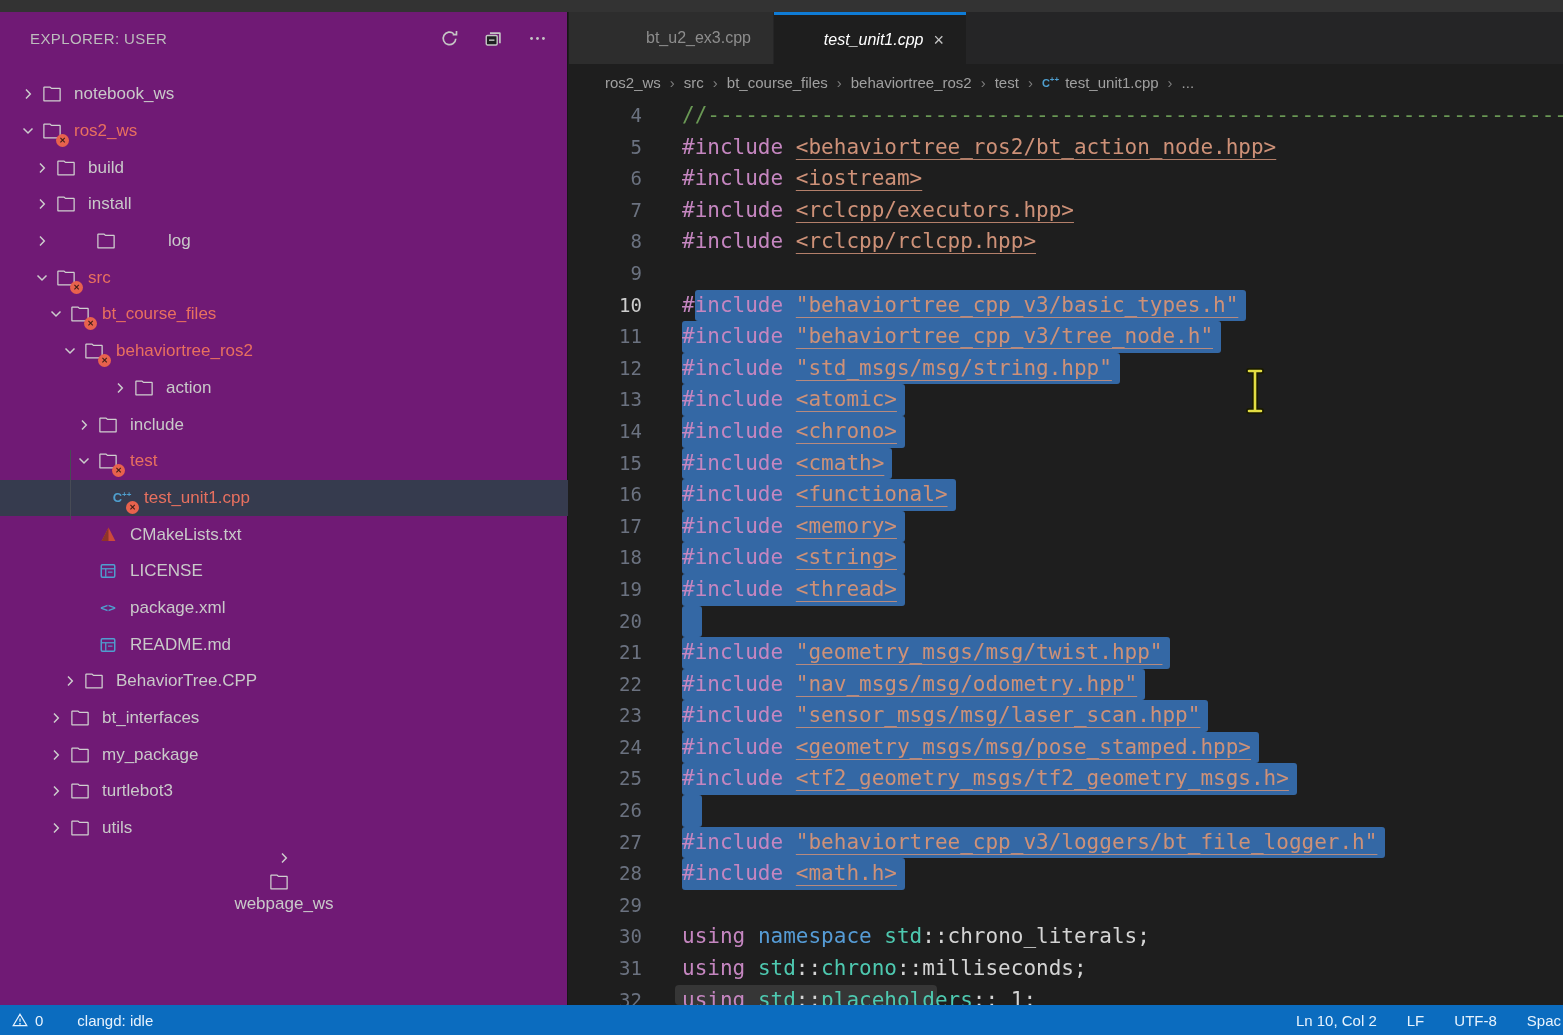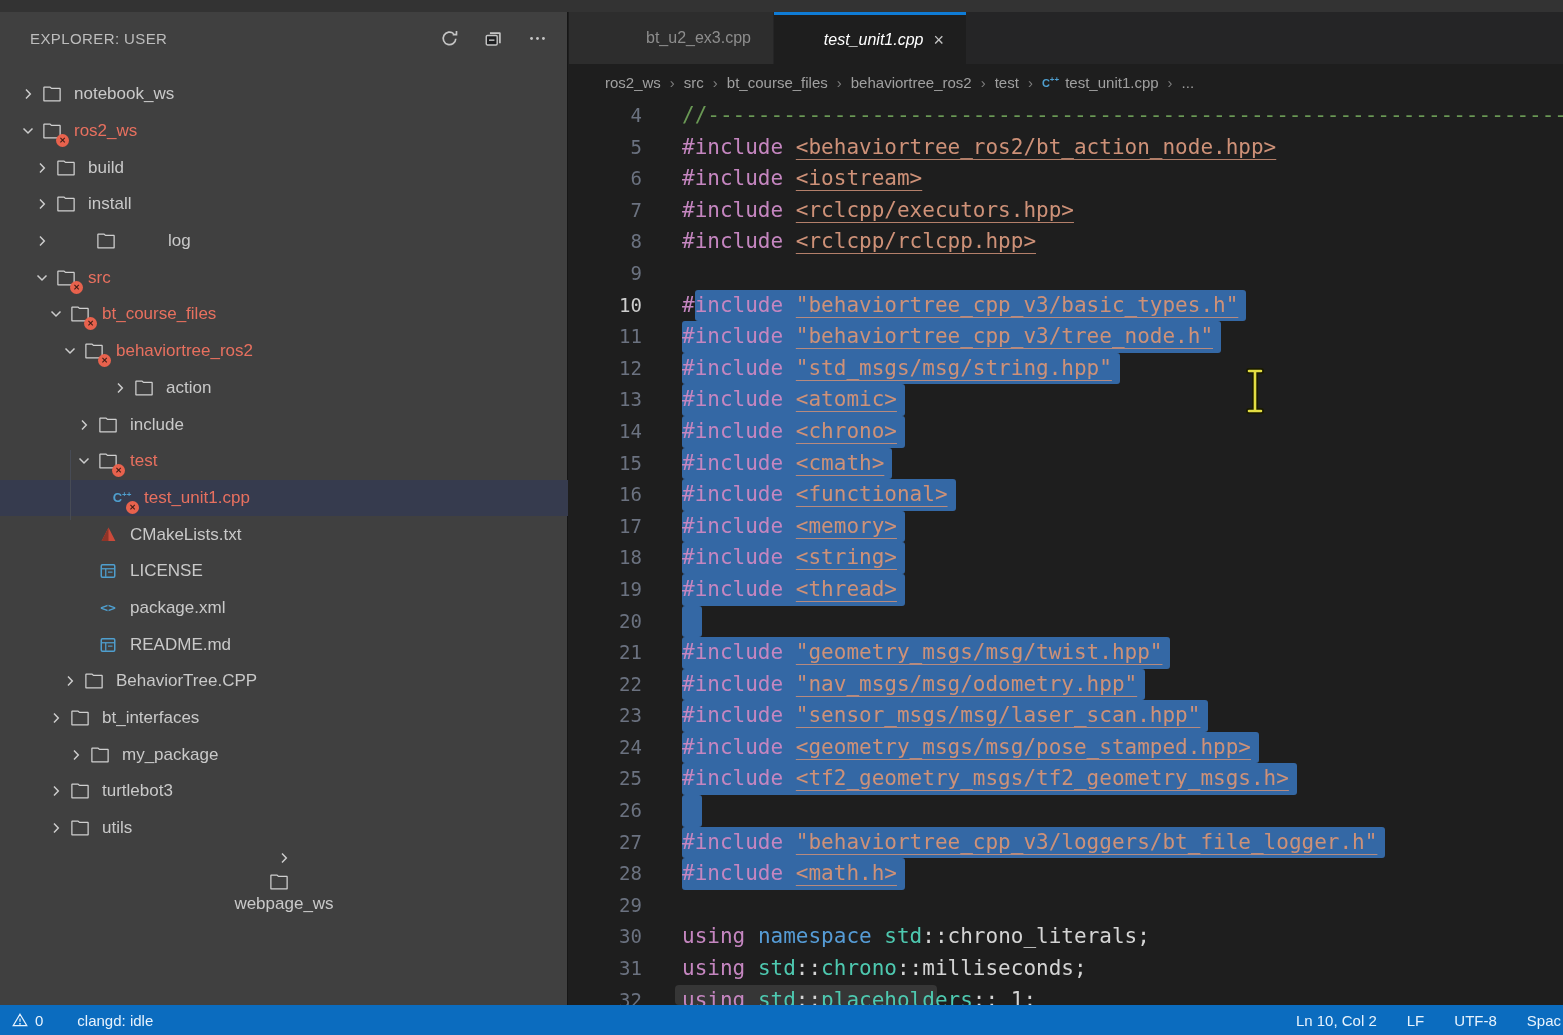--- a/index.html
+++ b/index.html
@@ -5,21 +5,21 @@
   * { margin:0; padding:0; box-sizing:border-box; }
   html,body { width:1563px; height:1035px; overflow:hidden; background:#1e1e1e;
               font-family:"Liberation Sans", sans-serif; }
   #root { position:relative; width:1563px; height:1035px; background:#1e1e1e; }
 
   
   #top-strip { position:absolute; left:0; top:0; width:1563px; height:12px; background:#333333; }
 
   
   #sidebar { position:absolute; left:0; top:12px; width:568px; height:993px;
-             background:#404040; border-right:1px solid #161616; }
+             background:#701a75; border-right:1px solid #161616; }
   #sidebar-header { height:52px; display:flex; align-items:center; padding:0 20px 0 30px; }
   #explorer-title { color:#bdbdbd; font-size:15px; letter-spacing:.4px; flex:1 1 auto; }
   .hdr-icons { display:flex; gap:24px; align-items:center; }
   .hdr-icon { width:20px; height:20px; display:flex; align-items:center; justify-content:center;
               color:#c5c5c5; cursor:pointer; }
   .hdr-icon svg { width:19px; height:19px; }
 
   #file-tree { position:absolute; left:0; top:64px; width:568px; }
   .trow { height:36.7px; display:flex; align-items:center; cursor:pointer; position:relative; }
   .trow.selected { background:#363b4e; }
@@ -213,21 +213,21 @@
             </svg>
           </span>
           <span class="slot-icon">
             <svg viewBox="0 0 16 16" width="20" height="20">
               <path d="M14.5 3H7.71l-.85-.85L6.51 2h-5l-.5.5v11l.5.5h13l.5-.5v-10l-.5-.5zM13.99 13H2V3h4.29l.85.85.36.15H14l-.01 9z" fill="#cfcfcf"></path>
             </svg>
             <span class="badge">✕</span>
           </span>
           <span class="tlabel mod">behaviortree_ros2</span>
         </div>
-        <div class="trow" style="padding-left: 72px; margin-left: 36px;">
+        <div class="trow" style="padding-left: 108px;">
           <span class="slot-chev">
             <svg viewBox="0 0 16 16" width="16" height="16">
               <path d="M6 3.5l4.3 4.5L6 12.5" fill="none" stroke="#cccccc" stroke-width="1.5"></path>
             </svg>
           </span>
           <span class="slot-icon">
             <svg viewBox="0 0 16 16" width="20" height="20">
               <path d="M14.5 3H7.71l-.85-.85L6.51 2h-5l-.5.5v11l.5.5h13l.5-.5v-10l-.5-.5zM13.99 13H2V3h4.29l.85.85.36.15H14l-.01 9z" fill="#cfcfcf"></path>
             </svg>
           </span>
@@ -328,21 +328,21 @@
               <path d="M6 3.5l4.3 4.5L6 12.5" fill="none" stroke="#cccccc" stroke-width="1.5"></path>
             </svg>
           </span>
           <span class="slot-icon">
             <svg viewBox="0 0 16 16" width="20" height="20">
               <path d="M14.5 3H7.71l-.85-.85L6.51 2h-5l-.5.5v11l.5.5h13l.5-.5v-10l-.5-.5zM13.99 13H2V3h4.29l.85.85.36.15H14l-.01 9z" fill="#cfcfcf"></path>
             </svg>
           </span>
           <span class="tlabel">bt_interfaces</span>
         </div>
-        <div class="trow" style="padding-left: 44px; margin-left: 20px;">
+        <div class="trow" style="padding-left: 44px;">
           <span class="slot-chev">
             <svg viewBox="0 0 16 16" width="16" height="16">
               <path d="M6 3.5l4.3 4.5L6 12.5" fill="none" stroke="#cccccc" stroke-width="1.5"></path>
             </svg>
           </span>
           <span class="slot-icon">
             <svg viewBox="0 0 16 16" width="20" height="20">
               <path d="M14.5 3H7.71l-.85-.85L6.51 2h-5l-.5.5v11l.5.5h13l.5-.5v-10l-.5-.5zM13.99 13H2V3h4.29l.85.85.36.15H14l-.01 9z" fill="#cfcfcf"></path>
             </svg>
           </span>

